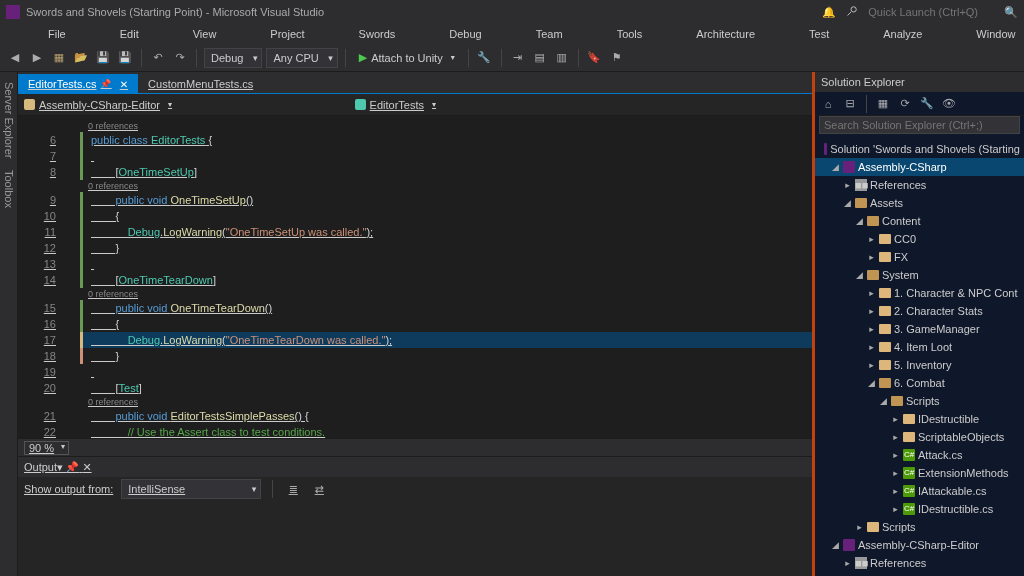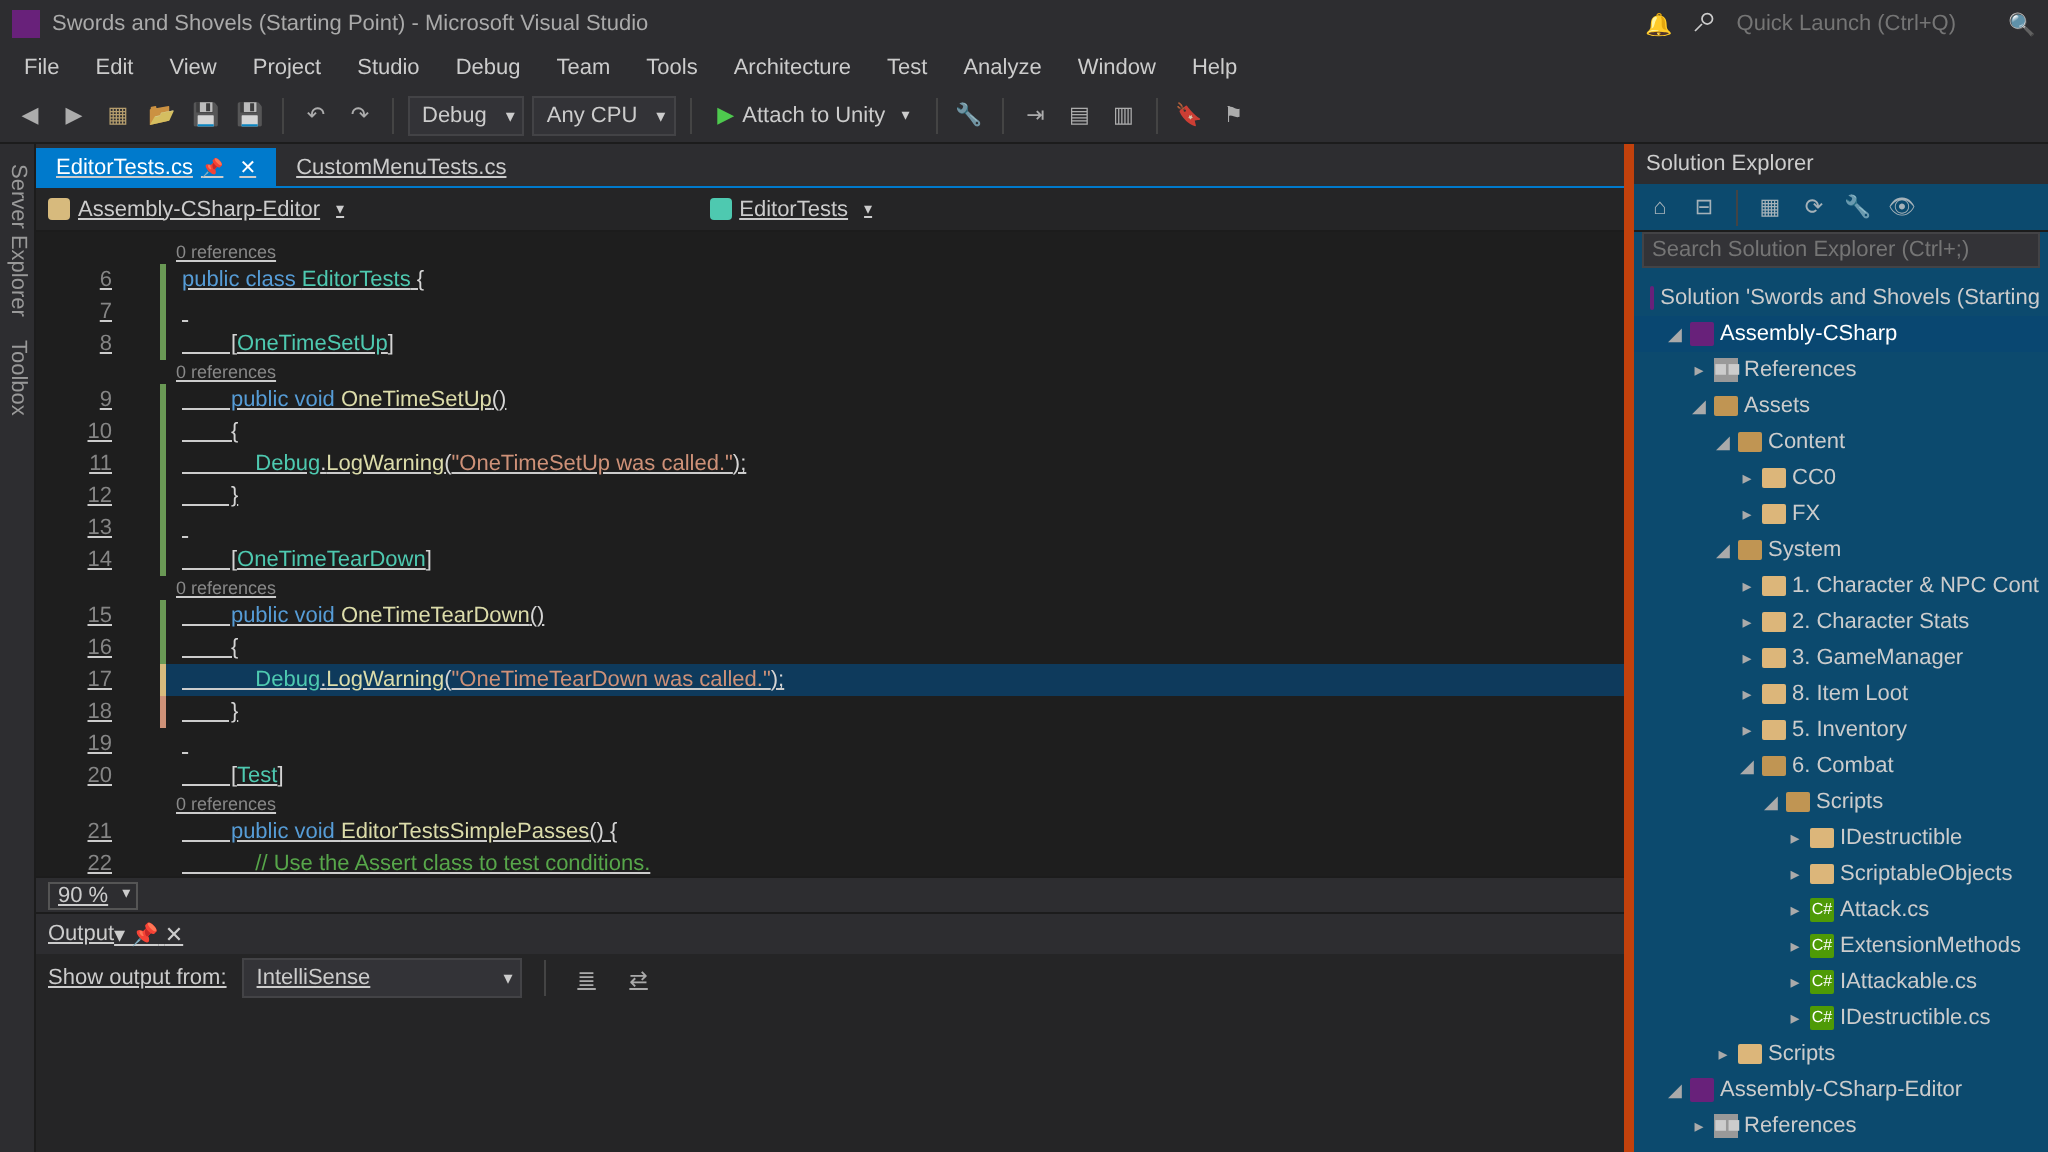--- a/index.html
+++ b/index.html
@@ -5,21 +5,21 @@
 * { margin: 0; padding: 0; box-sizing: border-box; font-family: 'Segoe UI', sans-serif; font-size: 11px; }
 body { background: #2d2d30; color: #ccc; width: 1024px; height: 576px; overflow: hidden; display: flex; flex-direction: column; }
 .titlebar { height: 24px; background: #2d2d30; display: flex; align-items: center; padding: 0 6px; justify-content: space-between; }
 .titlebar-left { display: flex; align-items: center; gap: 6px; }
 .titlebar-right { display: flex; align-items: center; gap: 8px; }
 .vs-logo { width: 14px; height: 14px; background: #68217a; display: inline-block; }
 .titlebar-title { font-size: 11px; color: #aaa; text-align: right; }
 .ql-icon { width: 14px; height: 14px; display: inline-block; }
 .ql-input { background: transparent; border: none; color: #999; width: 130px; padding: 2px; }
 .menubar { height: 20px; background: #2d2d30; display: flex; align-items: center; padding: 0 4px; gap: 2px; }
-.menubar span { padding: 2px 8px; cursor: pointer; }
+.menubar span { padding: 2px 8px; cursor: pointer; margin-left: 36px; }
 .toolbar { height: 28px; background: #2d2d30; border-bottom: 1px solid #1c1c1c; display: flex; align-items: center; padding: 0 6px; gap: 4px; }
 .tb-btn { width: 18px; height: 18px; display: inline-flex; align-items: center; justify-content: center; cursor: pointer; opacity: 0.8; }
 .tb-sep { width: 1px; height: 18px; background: #444; margin: 0 3px; }
 .tb-drop { background: #333337; border: 1px solid #434346; padding: 1px 18px 1px 6px; color: #ccc; position: relative; height: 20px; display: inline-flex; align-items: center; }
 .tb-drop::after { content: '▾'; position: absolute; right: 4px; font-size: 9px; }
 .tb-attach { color: #ccc; display: inline-flex; align-items: center; gap: 4px; padding: 0 6px; }
 .tb-attach .play { color: #4ec94e; }
 .main-area { flex: 1; display: flex; overflow: hidden; }
 .vsidebar { width: 18px; background: #2d2d30; border-right: 1px solid #1c1c1c; display: flex; flex-direction: column; padding-top: 4px; }
 .vsidebar-tab { writing-mode: vertical-rl; padding: 6px 2px; color: #999; cursor: pointer; text-align: center; }
@@ -50,21 +50,21 @@
 .k-attr { color: #4ec9b0; }
 .k-punct { color: #d4d4d4; }
 .codelens { font-size: 9px; color: #888; height: 12px; line-height: 12px; padding-left: 8px; }
 .zoom-bar { height: 18px; background: #2d2d30; display: flex; align-items: center; padding: 0 6px; border-top: 1px solid #1c1c1c; }
 .zoom-drop { background: transparent; border: 1px solid #555; padding: 0 14px 0 4px; position: relative; color: #ccc; }
 .zoom-drop::after { content: '▾'; position: absolute; right: 3px; font-size: 8px; }
 .output-panel { height: 120px; background: #252526; border-top: 1px solid #1c1c1c; display: flex; flex-direction: column; }
 .output-title { height: 20px; display: flex; align-items: center; padding: 0 6px; background: #2d2d30; }
 .output-tools { height: 24px; display: flex; align-items: center; padding: 0 6px; gap: 8px; }
 .output-body { flex: 1; background: #252526; }
-.right-panel { width: 212px; background: #0c4a6e; border-left: 5px solid #c2410c; display: flex; flex-direction: column; }
+.right-panel { width: 212px; background: #0f172a; border-left: 3px solid #c2410c; display: flex; flex-direction: column; }
 .rp-title { height: 20px; background: #2d2d30; display: flex; align-items: center; padding: 0 6px; }
 .rp-toolbar { height: 24px; display: flex; align-items: center; padding: 0 4px; gap: 4px; border-bottom: 1px solid #1c1c1c; }
 .rp-search { height: 22px; padding: 0 4px; }
 .rp-search input { width: 100%; background: #333337; border: 1px solid #434346; padding: 2px 4px; color: #999; }
 .tree { flex: 1; overflow: auto; padding: 2px 0; }
 .tree-row { display: flex; align-items: center; height: 18px; padding-right: 4px; gap: 3px; white-space: nowrap; cursor: pointer; }
 .tree-row.sel { background: #094771; color: #fff; }
 .tw { display: inline-block; width: 9px; text-align: center; color: #aaa; font-size: 9px; }
 .icon-folder { width: 12px; height: 10px; background: #dcb67a; display: inline-block; border-radius: 1px; }
 .icon-folder.open { background: #c09553; }
@@ -91,21 +91,21 @@
     <input class="ql-input" placeholder="Quick Launch (Ctrl+Q)" style="">
     <span>🔍</span>
   </div>
 </div>
 
 <div class="menubar">
   <span>File</span>
   <span>Edit</span>
   <span>View</span>
   <span>Project</span>
-  <span>Studio</span>
+  <span>Swords</span>
   <span>Debug</span>
   <span>Team</span>
   <span>Tools</span>
   <span>Architecture</span>
   <span>Test</span>
   <span>Analyze</span>
   <span>Window</span>
   <span>Help</span>
 </div>
 
@@ -284,21 +284,21 @@
     <span>2. Character Stats</span>
   </div>
         <div class="tree-row " style="padding-left:52px">
     <span class="tw">▸</span>
     <span class="icon-folder"></span>
     <span>3. GameManager</span>
   </div>
         <div class="tree-row " style="padding-left:52px">
     <span class="tw">▸</span>
     <span class="icon-folder"></span>
-    <span>8. Item Loot</span>
+    <span>4. Item Loot</span>
   </div>
         <div class="tree-row " style="padding-left:52px">
     <span class="tw">▸</span>
     <span class="icon-folder"></span>
     <span>5. Inventory</span>
   </div>
         <div class="tree-row " style="padding-left:52px">
     <span class="tw">◢</span>
     <span class="icon-folder open"></span>
     <span>6. Combat</span>

